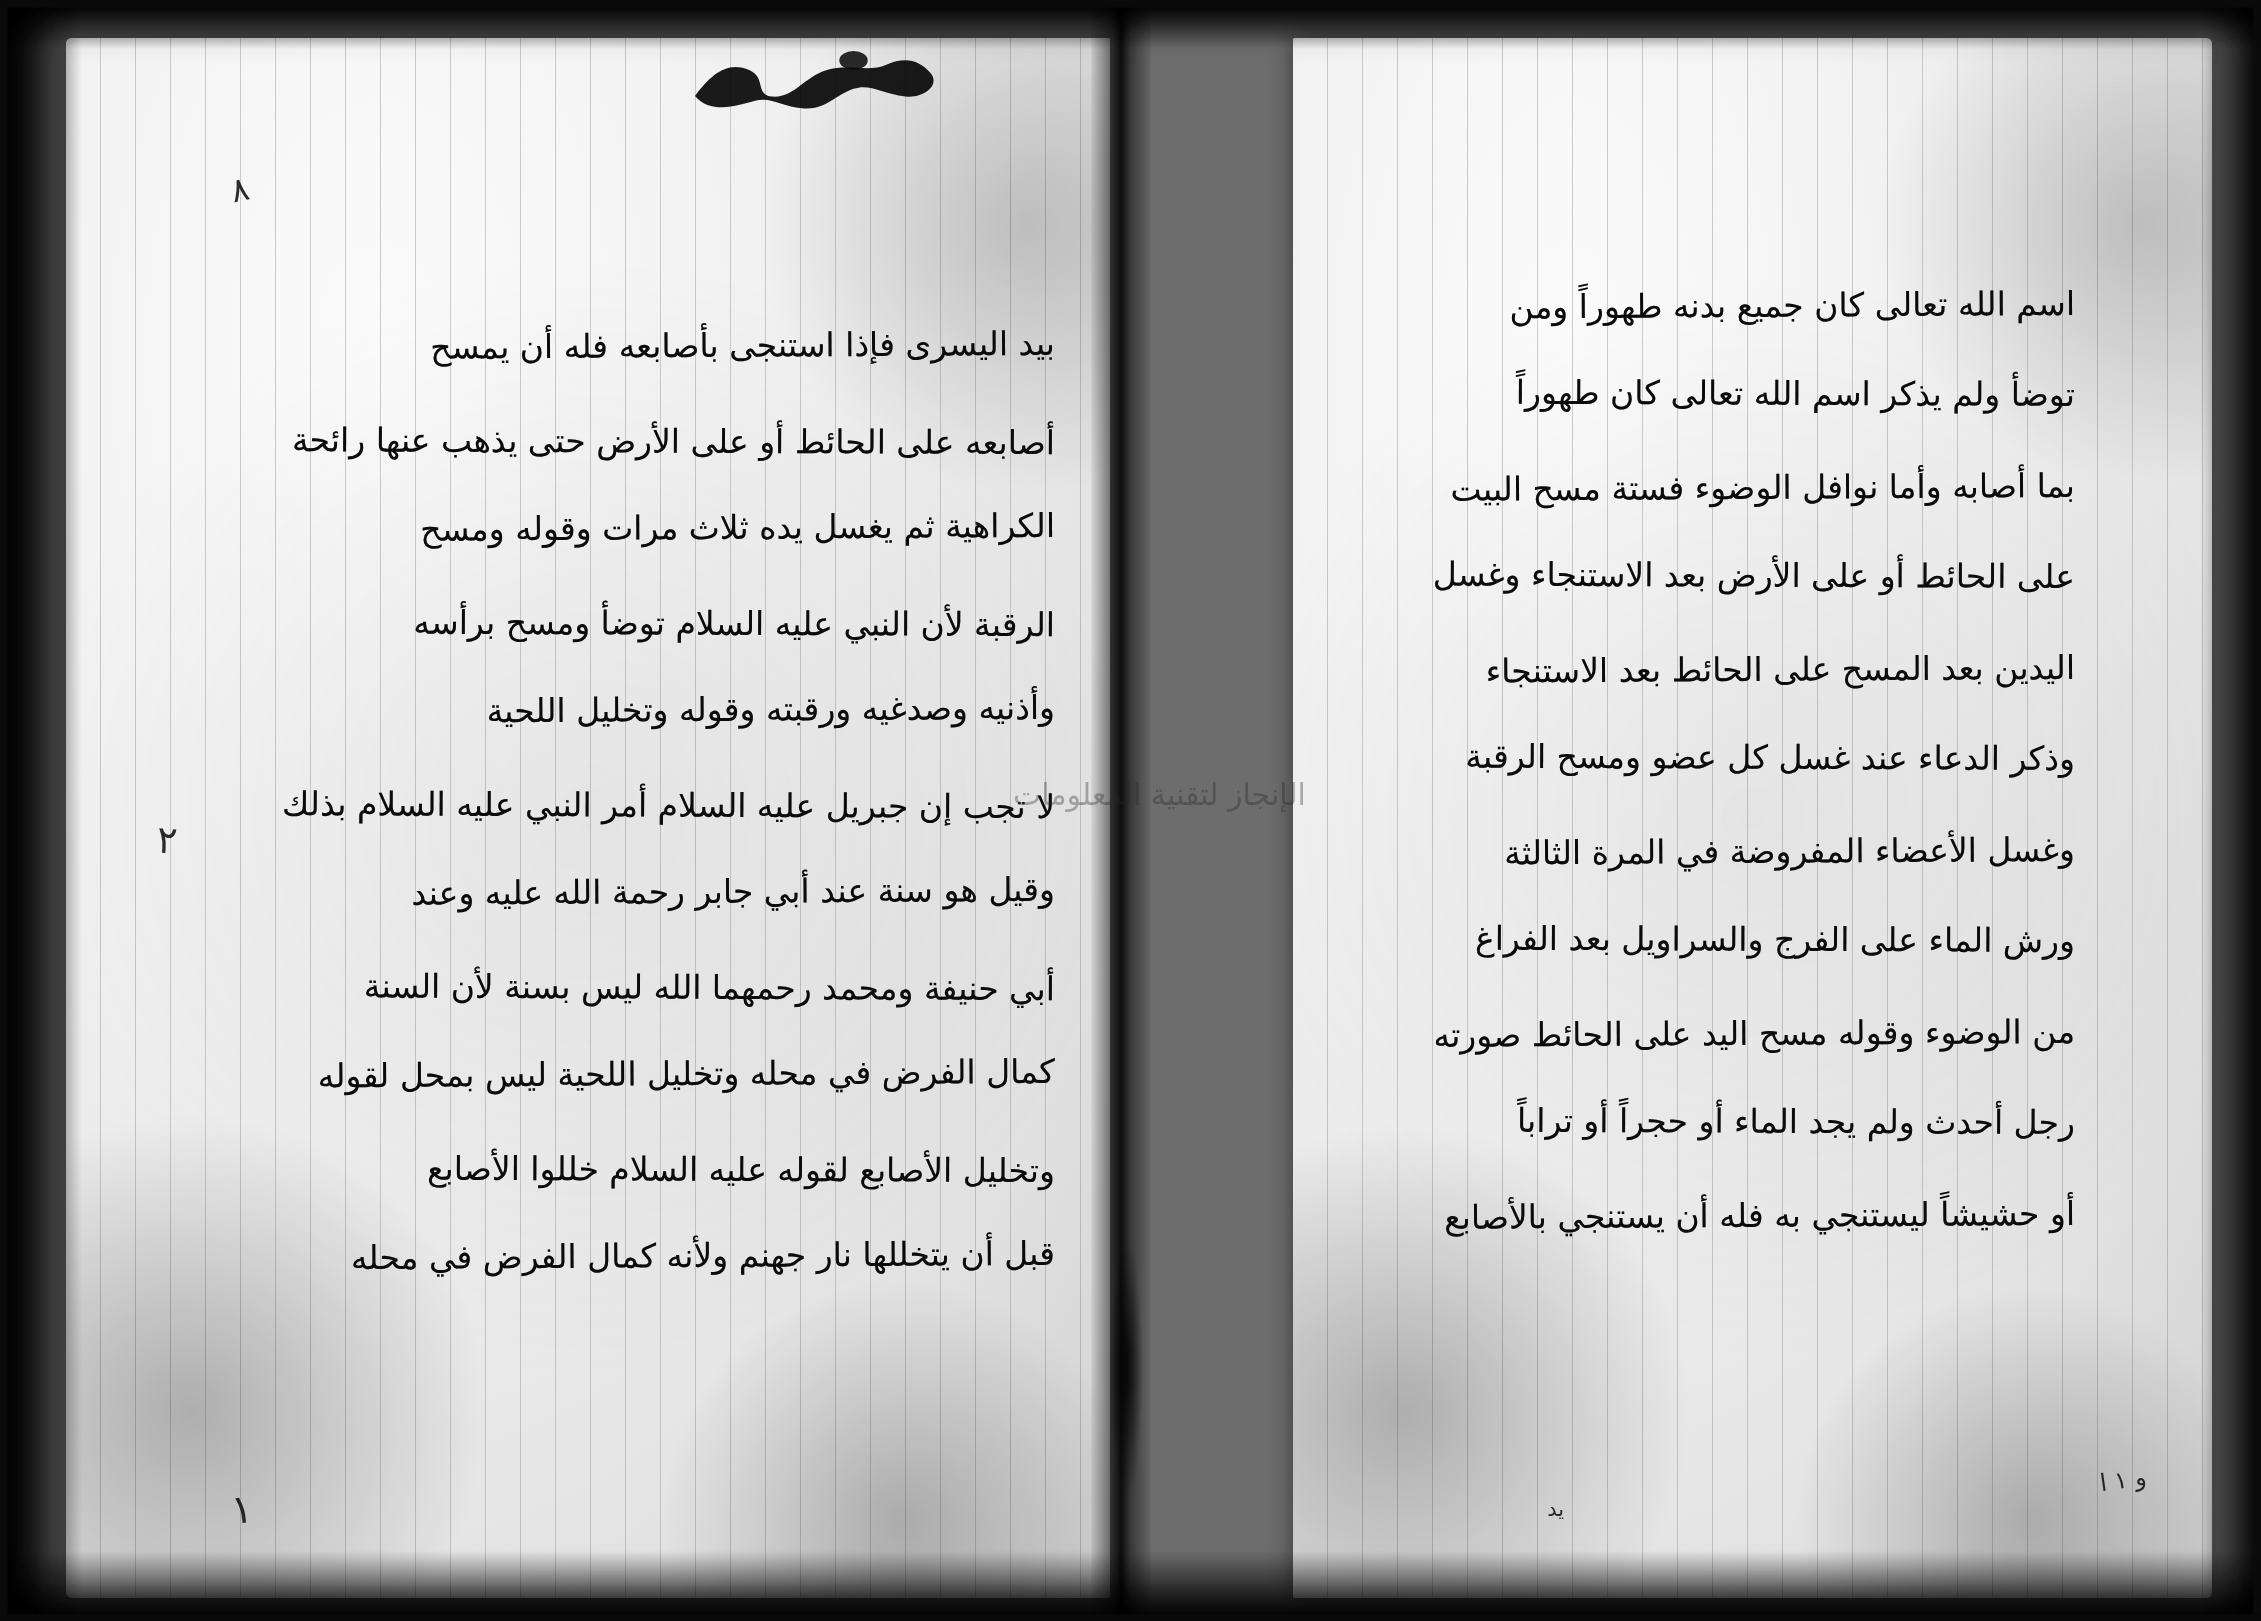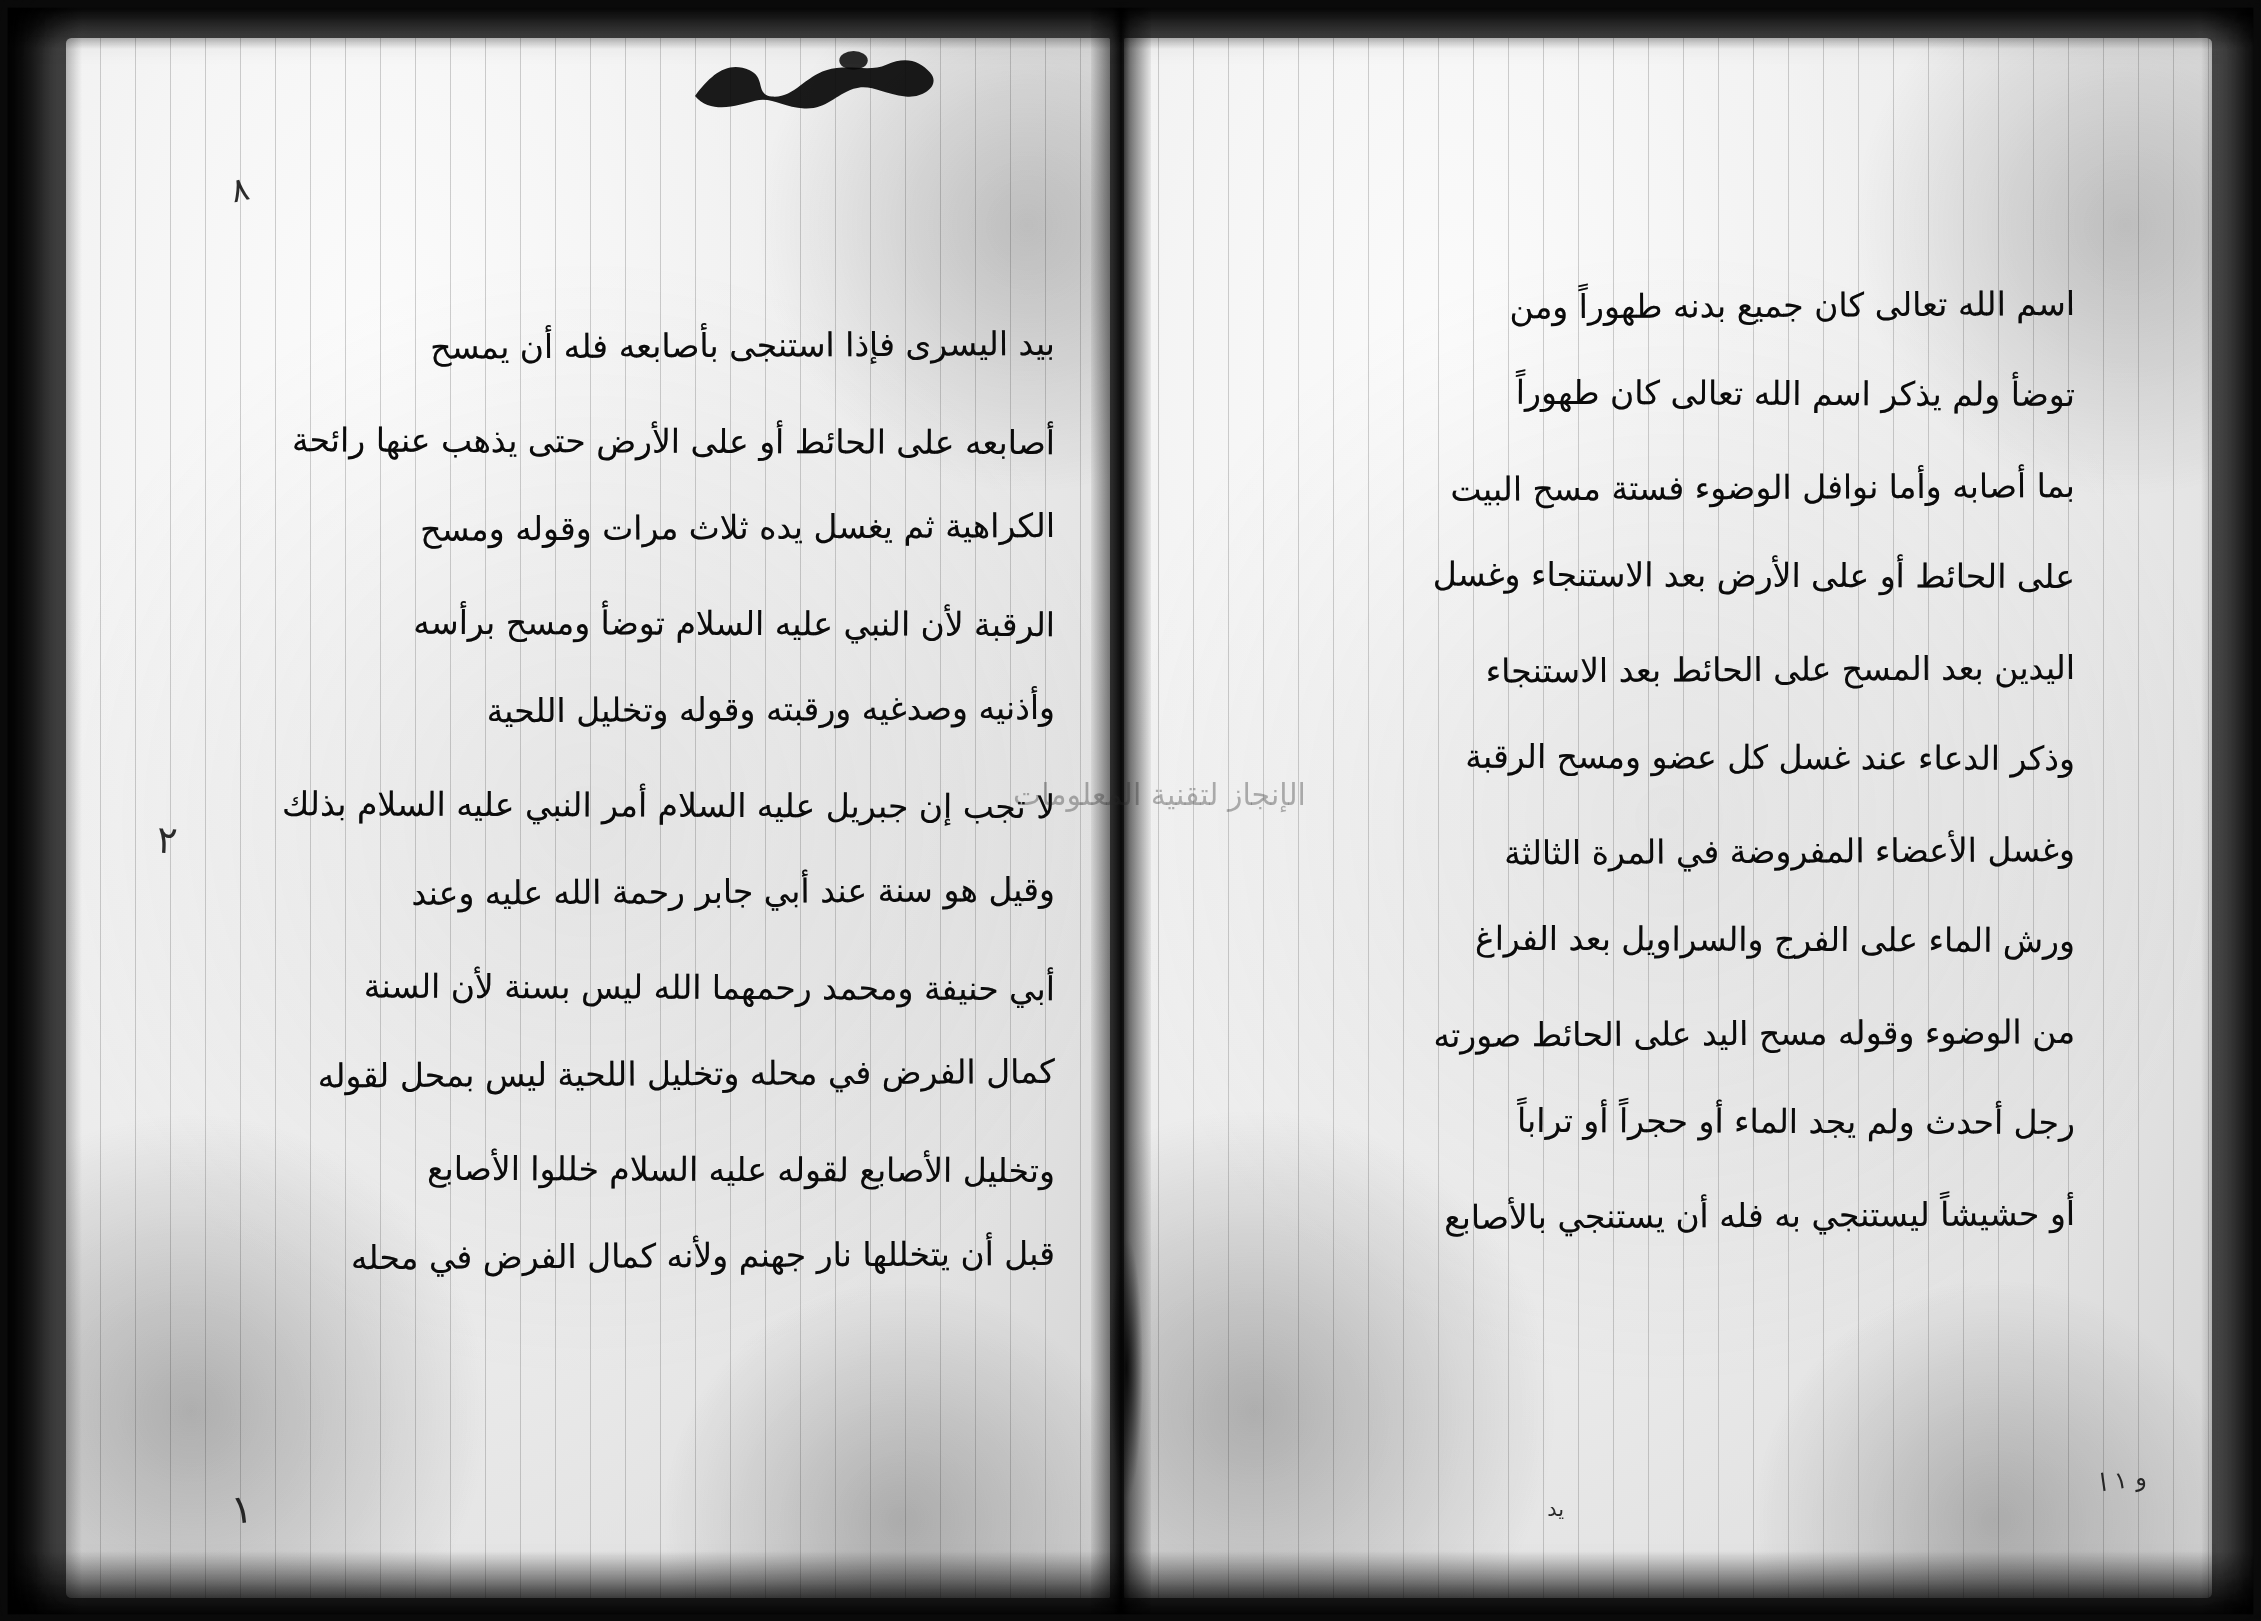--- a/index.html
+++ b/index.html
@@ -42,21 +42,21 @@
   .leaf {
     position: absolute;
     top: 38px;
     height: 1560px;
     background:
       radial-gradient(ellipse at 30% 20%, #f3f2ee 0%, #e9e7e1 45%, #ddd9d1 78%, #cfcac0 100%);
     box-shadow: 0 0 22px rgba(0,0,0,0.45);
   }
   #leaf-right {           
     right: 49px;
-    width: 1088px;
+    width: 919px;
     border-radius: 1.6px 5.5px 5.5px 1.6px;
   }
   #leaf-left {            
     left: 66px;
     width: 1044px;
     border-radius: 5.5px 1.6px 1.6px 5.5px;
   }
 
   
   .rules {

